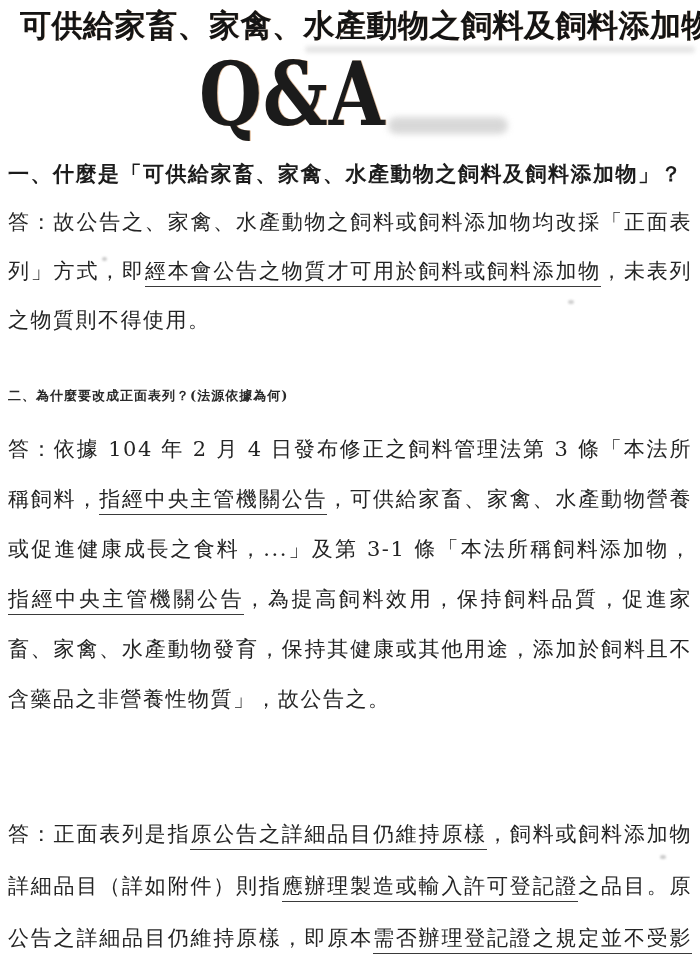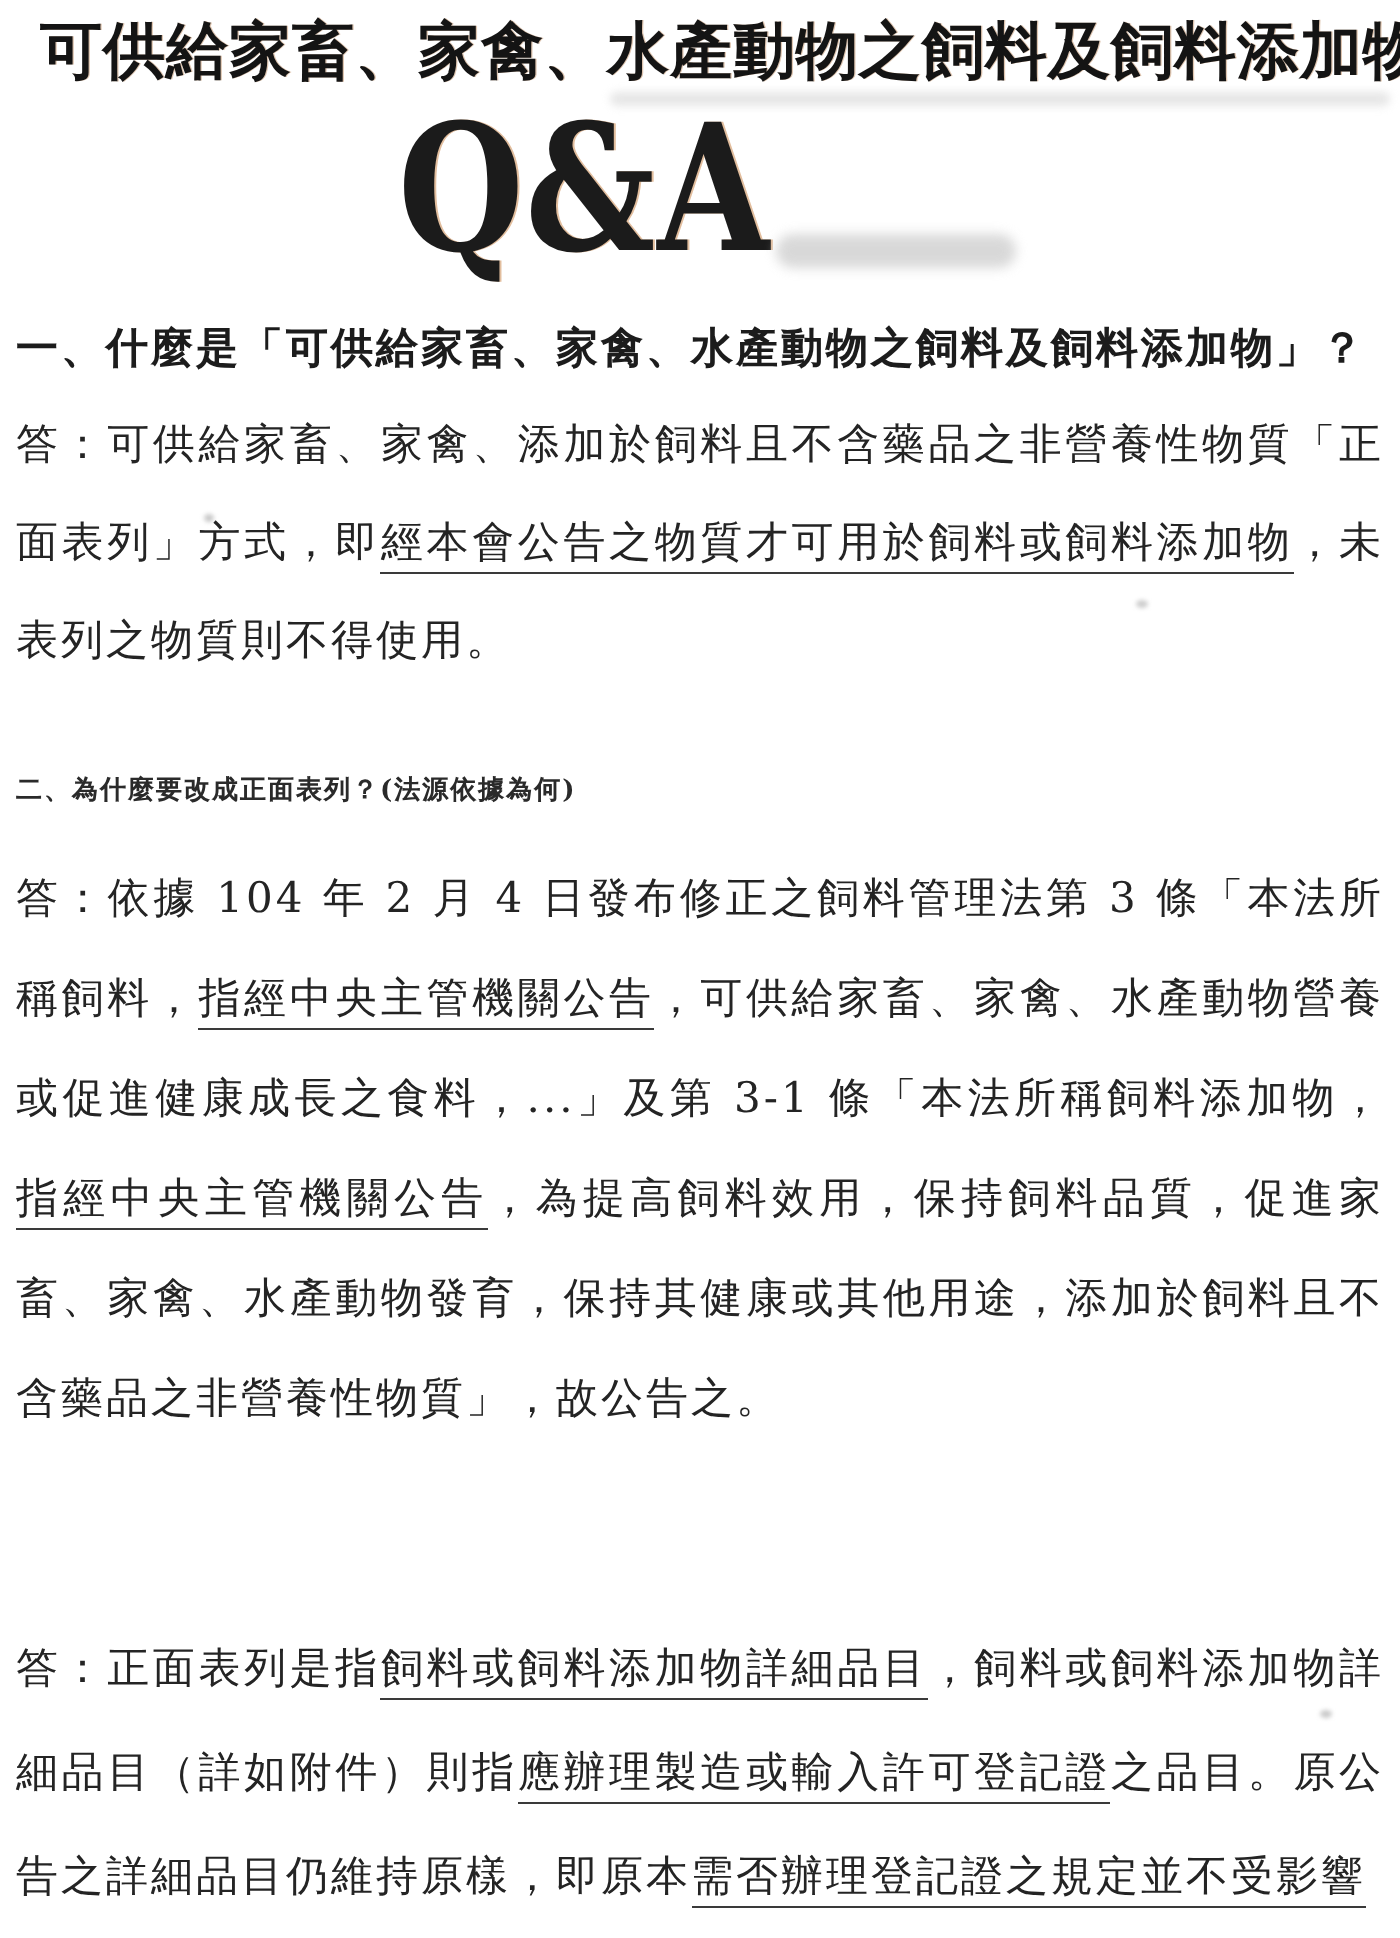--- a/index.html
+++ b/index.html
@@ -136,22 +136,22 @@
     <span class="qa-logo">Q&amp;A</span>
   </div>
 
   <div class="artifact smudge"></div>
   <div class="artifact dot1"></div>
   <div class="artifact dot2"></div>
   <div class="artifact dot3"></div>
 
   <div class="qblock q1 q-heading">一、什麼是「可供給家畜、家禽、水產動物之飼料及飼料添加物」？</div>
 
-  <div class="ablock a1 answer"><span class="seg">答：可供給家畜、家禽、添加於飼料且不含藥品之非營養性物質「正面表列」方式，即</span><span class="seg u">經本會公告之物質才可用於飼料或飼料添加物</span><span class="seg">，未表列之物質則不得使用。</span></div>
+  <div class="ablock a1 answer"><span class="seg">答：故公告之、家禽、水產動物之飼料或飼料添加物均改採「正面表列」方式，即</span><span class="seg u">經本會公告之物質才可用於飼料或飼料添加物</span><span class="seg">，未表列之物質則不得使用。</span></div>
 
   <div class="qblock q2 q-heading small">二、為什麼要改成正面表列？(法源依據為何)</div>
 
   <div class="ablock a2 answer"><span class="seg">答：依據 104 年 2 月 4 日發布修正之飼料管理法第 3 條「本法所稱飼料，</span><span class="seg u">指經中央主管機關公告</span><span class="seg">，可供給家畜、家禽、水產動物營養或促進健康成長之食料，...」及第 3-1 條「本法所稱飼料添加物，</span><span class="seg u">指經中央主管機關公告</span><span class="seg">，為提高飼料效用，保持飼料品質，促進家畜、家禽、水產動物發育，保持其健康或其他用途，添加於飼料且不含藥品之非營養性物質」，故公告之。</span></div>
 
 
-  <div class="ablock a3 answer"><span class="seg">答：正面表列是指</span><span class="seg u">飼料或飼料添加物詳細品目</span><span class="seg">，飼料或飼料添加物詳細品目（詳如附件）則指</span><span class="seg u">應辦理製造或輸入許可登記證</span><span class="seg">之品目。原公告之詳細品目仍維持原樣，即原本</span><span class="seg u">需否辦理登記證之規定並不受影響</span></div>
+  <div class="ablock a3 answer"><span class="seg">答：正面表列是指</span><span class="seg u">原公告之詳細品目仍維持原樣</span><span class="seg">，飼料或飼料添加物詳細品目（詳如附件）則指</span><span class="seg u">應辦理製造或輸入許可登記證</span><span class="seg">之品目。原公告之詳細品目仍維持原樣，即原本</span><span class="seg u">需否辦理登記證之規定並不受影響</span></div>
 
 </div>
 
 </body></html>

